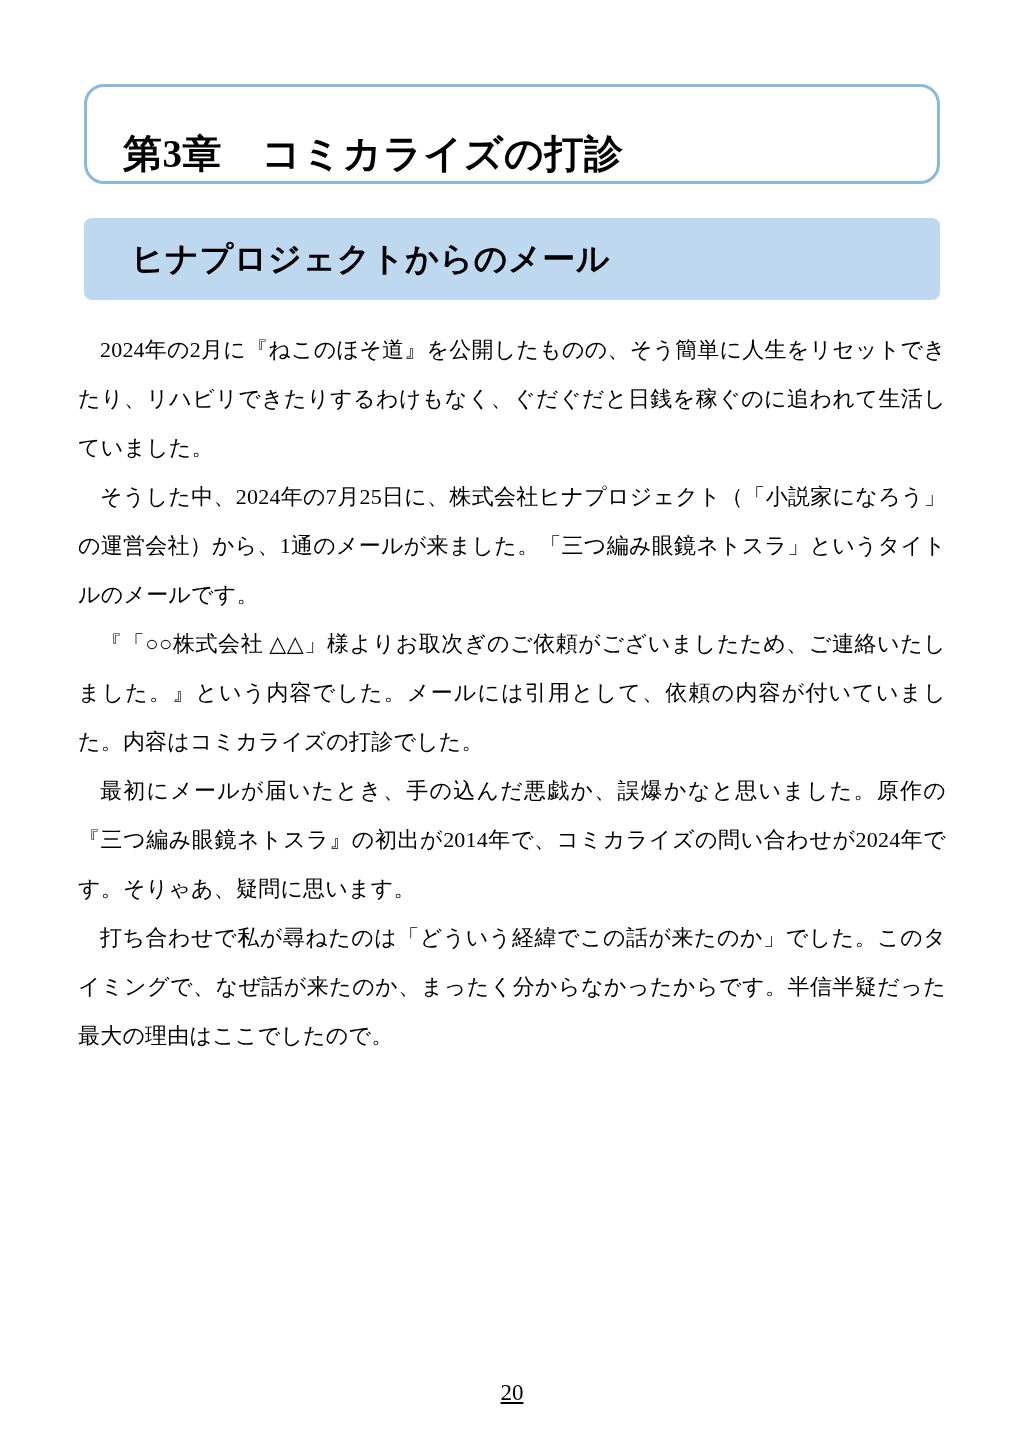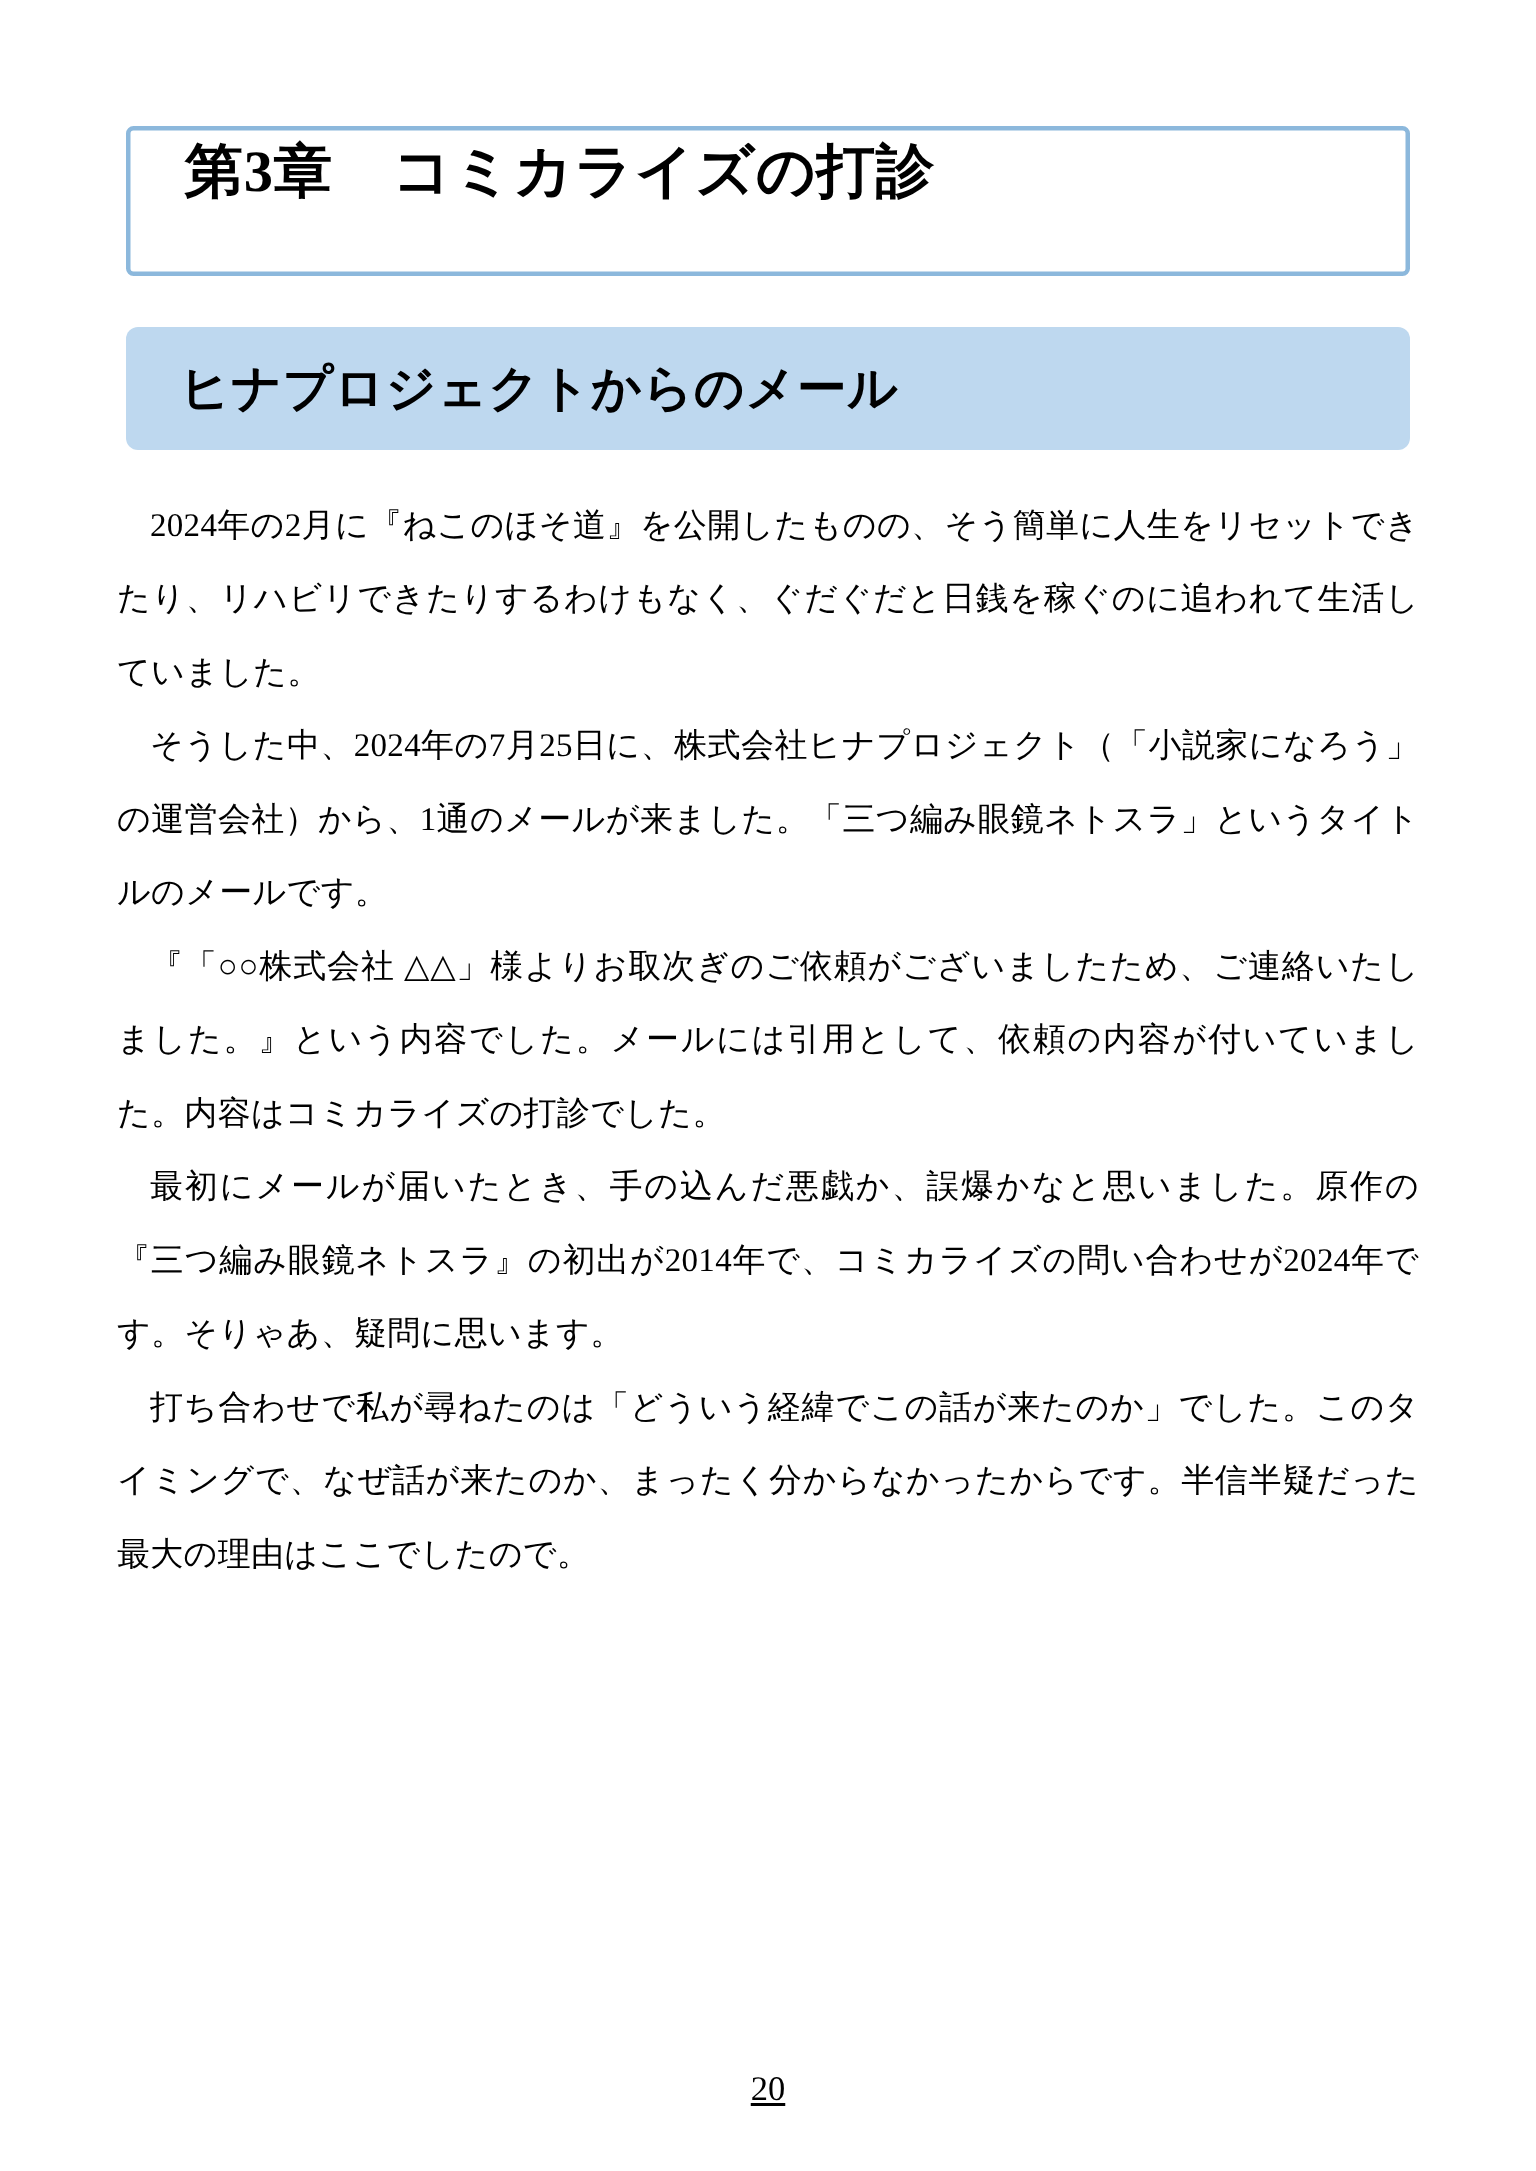--- a/index.html
+++ b/index.html
@@ -25,23 +25,23 @@
 
   
   .chapter-box {
     position: absolute;
     left: 84px;
     top: 84px;
     width: 856px;
     height: 100px;
     box-sizing: border-box;
     border: 3px solid #8cb8dc;
-    border-radius: 5px;
+    border-radius: 20px;
     display: flex;
-    align-items: flex-start;
+    align-items: flex-end;
   }
   .chapter-title {
     font-family: "Liberation Serif", "DejaVu Serif", serif;
     font-weight: bold;
     font-size: 39px;
     letter-spacing: 0.5px;
     padding-left: 36px;
     white-space: pre;
     color: #000;
   }
@@ -55,21 +55,21 @@
     height: 82px;
     box-sizing: border-box;
     background: #bed8ef;
     border-radius: 8px;
     display: flex;
     align-items: center;
   }
   .section-title {
     font-weight: bold;
     font-size: 33px;
-    padding-left: 36px;
+    padding-left: 47px;
     letter-spacing: 0.5px;
     color: #000;
   }
 
   
   .body-text {
     position: absolute;
     left: 78px;
     top: 325px;
     width: 868px;

